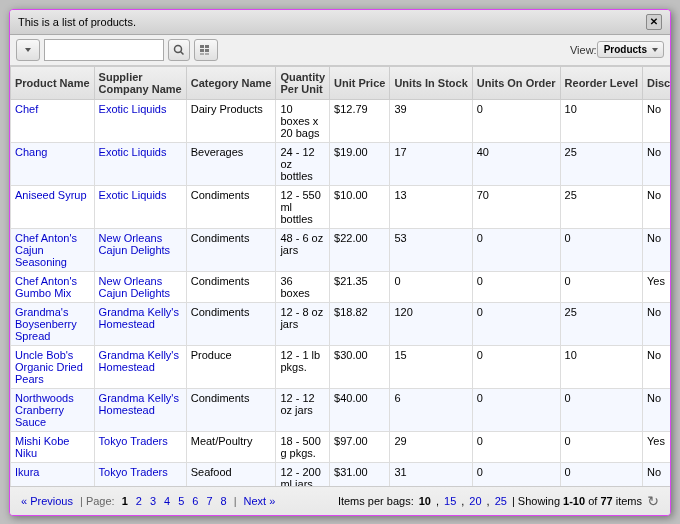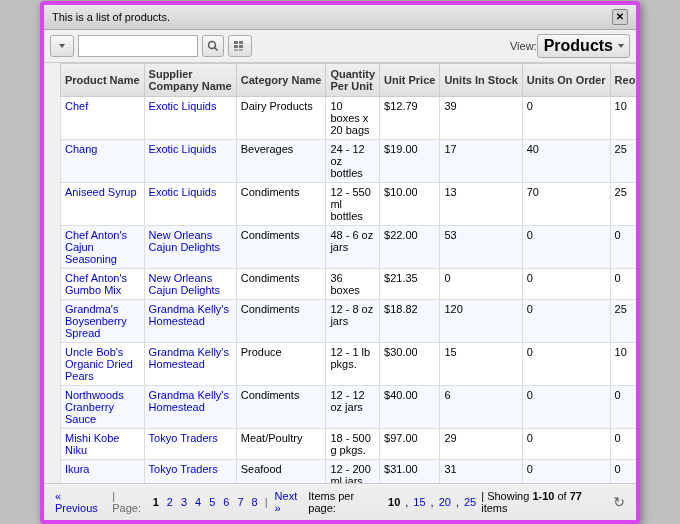--- a/index.html
+++ b/index.html
@@ -7,23 +7,23 @@
       font-family: Arial, Helvetica, sans-serif;
       font-size: 11px;
       background: #c0c0c0;
       display: flex;
       justify-content: center;
       align-items: center;
       width: 680px;
       height: 524px;
     }
     .window {
-      width: 600px;
+      width: 662px;
       background: #f0f0f0;
-      border: 4px solid #d946ef;
+      border: 1px solid #d946ef;
       border-radius: 4px;
       overflow: hidden;
       box-shadow: 2px 2px 8px rgba(0,0,0,0.4);
     }
     .title-bar {
       background: linear-gradient(to bottom, #e8e8e8, #d0d0d0);
       border-bottom: 1px solid #aaa;
       padding: 4px 8px;
       display: flex;
       align-items: center;
@@ -106,30 +106,29 @@
       font-size: 11px;
     }
     .view-selector-label {
       color: #333;
     }
     .view-dropdown {
       background: linear-gradient(to bottom, #f8f8f8, #e0e0e0);
       border: 1px solid #aaa;
       border-radius: 3px;
       padding: 2px 16px 2px 6px;
-      font-size: 16px;
+      font-size: 10px;
       font-weight: bold;
       cursor: pointer;
       position: relative;
     }
     .table-container {
       overflow-x: auto;
       overflow-y: auto;
       max-height: 420px;
-      margin-left: 16px;
     }
     table {
       width: 100%;
       border-collapse: collapse;
       font-size: 11px;
     }
     thead tr {
       background: linear-gradient(to bottom, #f0f0f0, #e0e0e0);
     }
     thead th {
@@ -390,21 +389,21 @@
       <a href="#" class="page-link">3</a>
       <a href="#" class="page-link">4</a>
       <a href="#" class="page-link">5</a>
       <a href="#" class="page-link">6</a>
       <a href="#" class="page-link">7</a>
       <a href="#" class="page-link">8</a>
       <span class="page-separator">|</span>
       <a href="#" class="page-link">Next »</a>
     </div>
     <div class="items-info">
-      <span>Items per page:</span>
+      <span>Items per bags:</span>
       <a href="#" class="page-link active">10</a>
       <span>,</span>
       <a href="#" class="page-link">15</a>
       <span>,</span>
       <a href="#" class="page-link">20</a>
       <span>,</span>
       <a href="#" class="page-link">25</a>
       <span>| Showing <strong>1-10</strong> of <strong>77</strong> items</span>
       <button class="refresh-btn">↻</button>
     </div>

